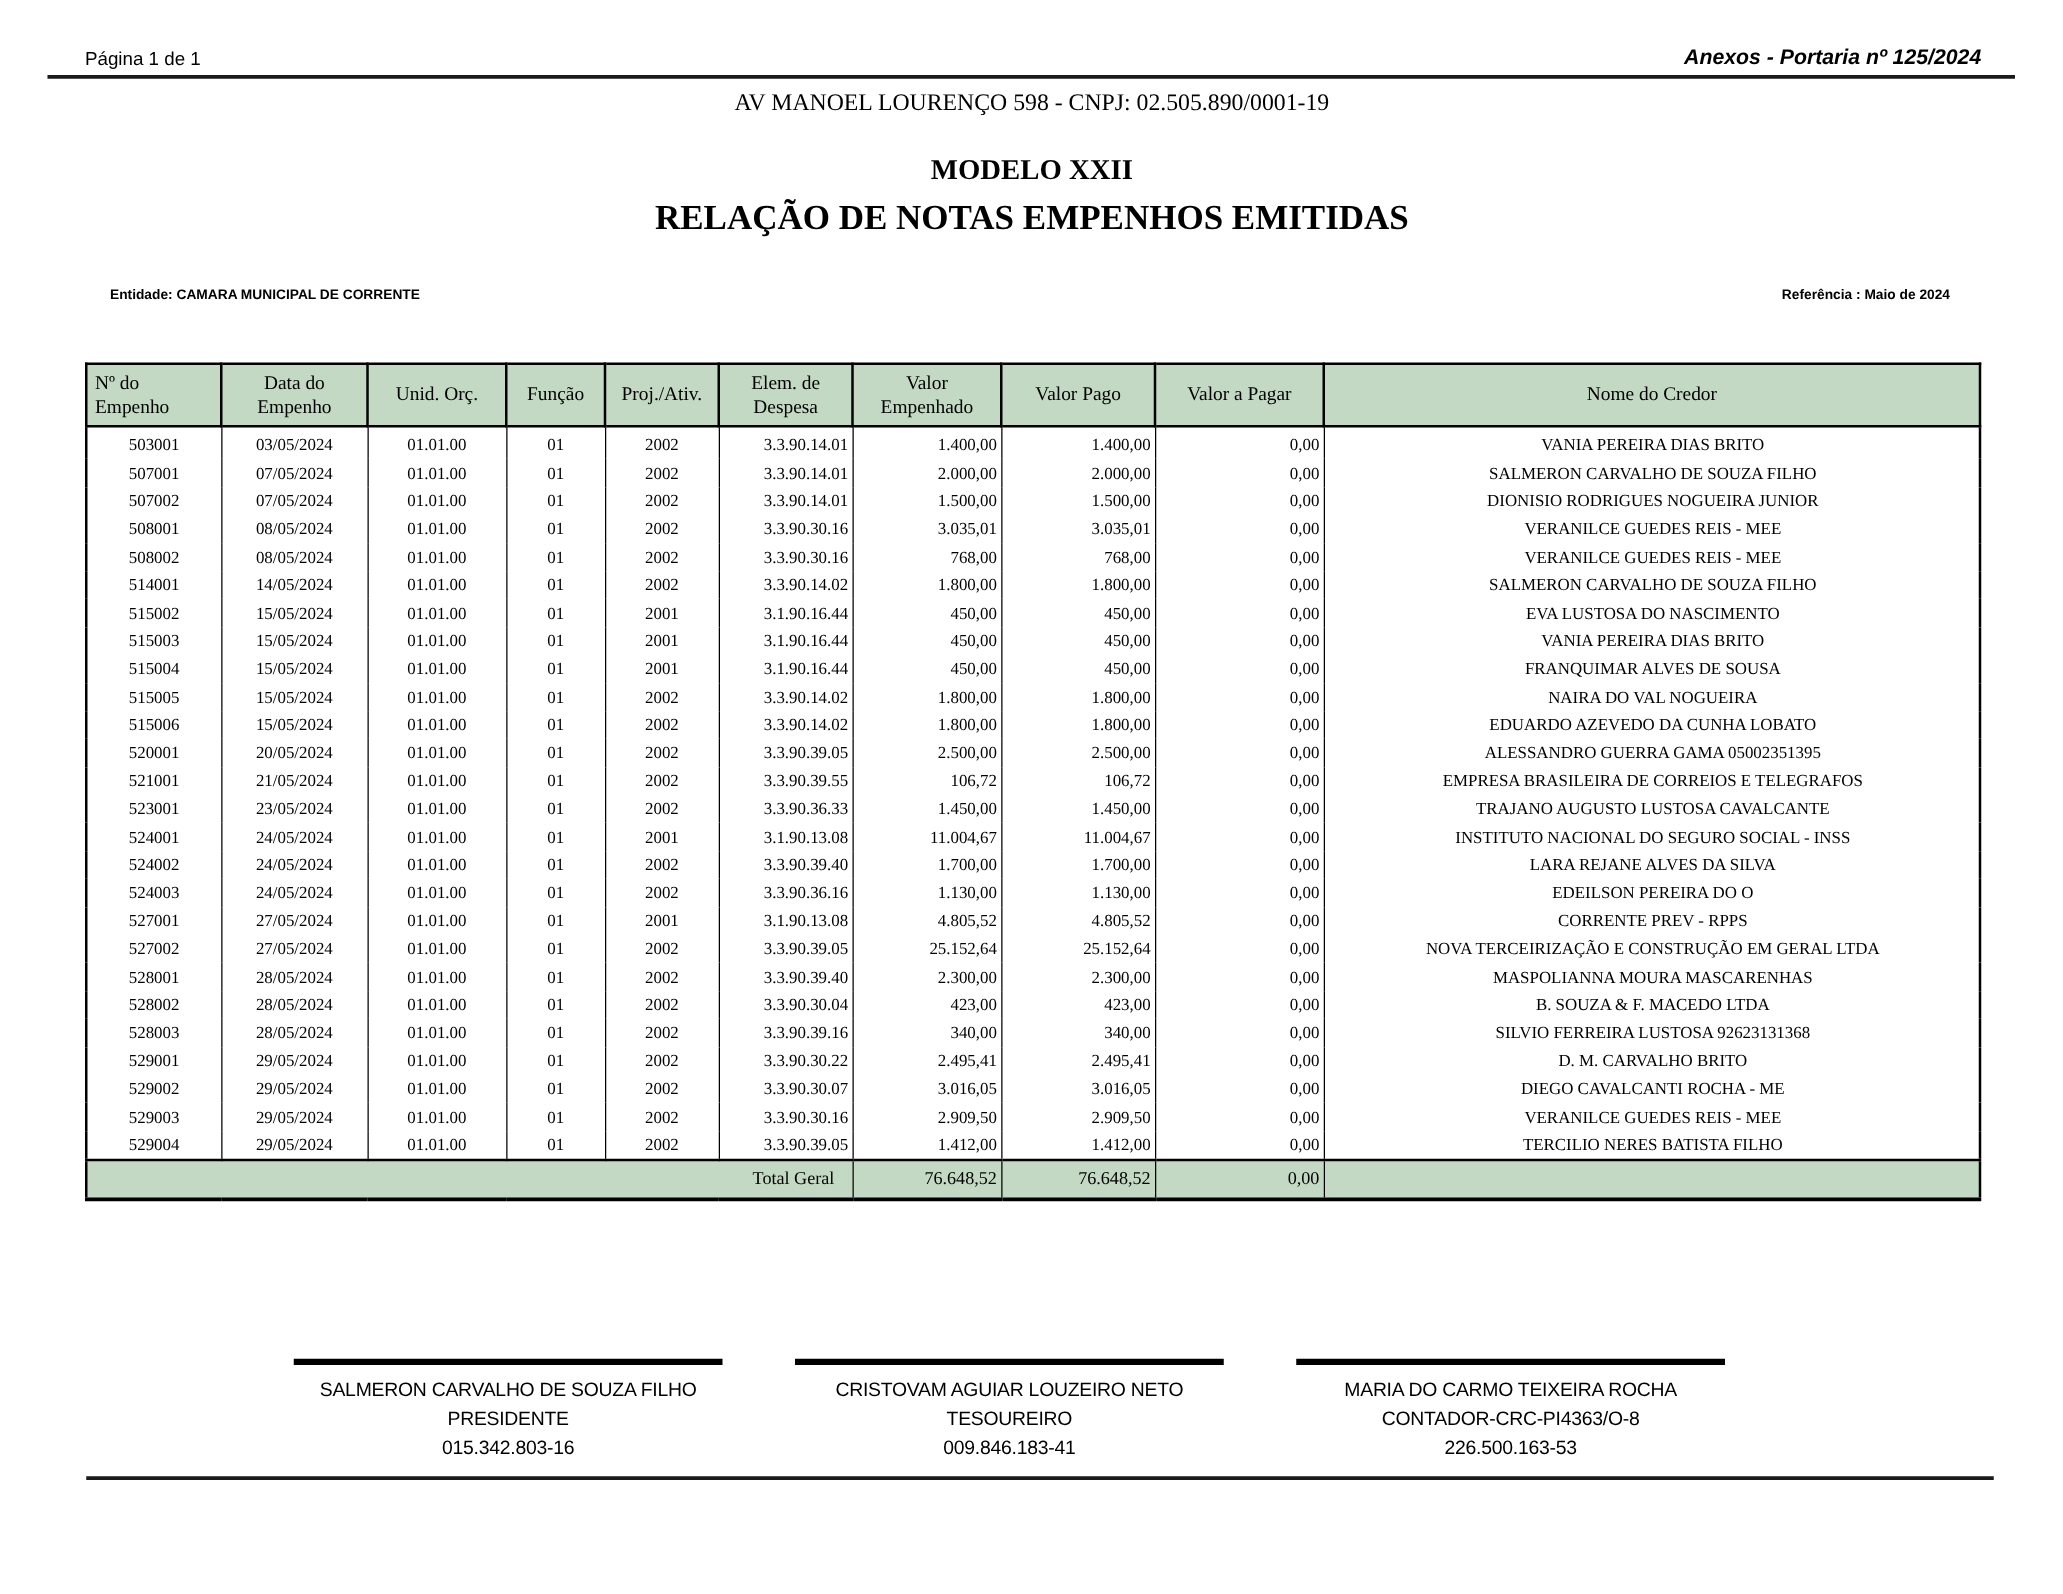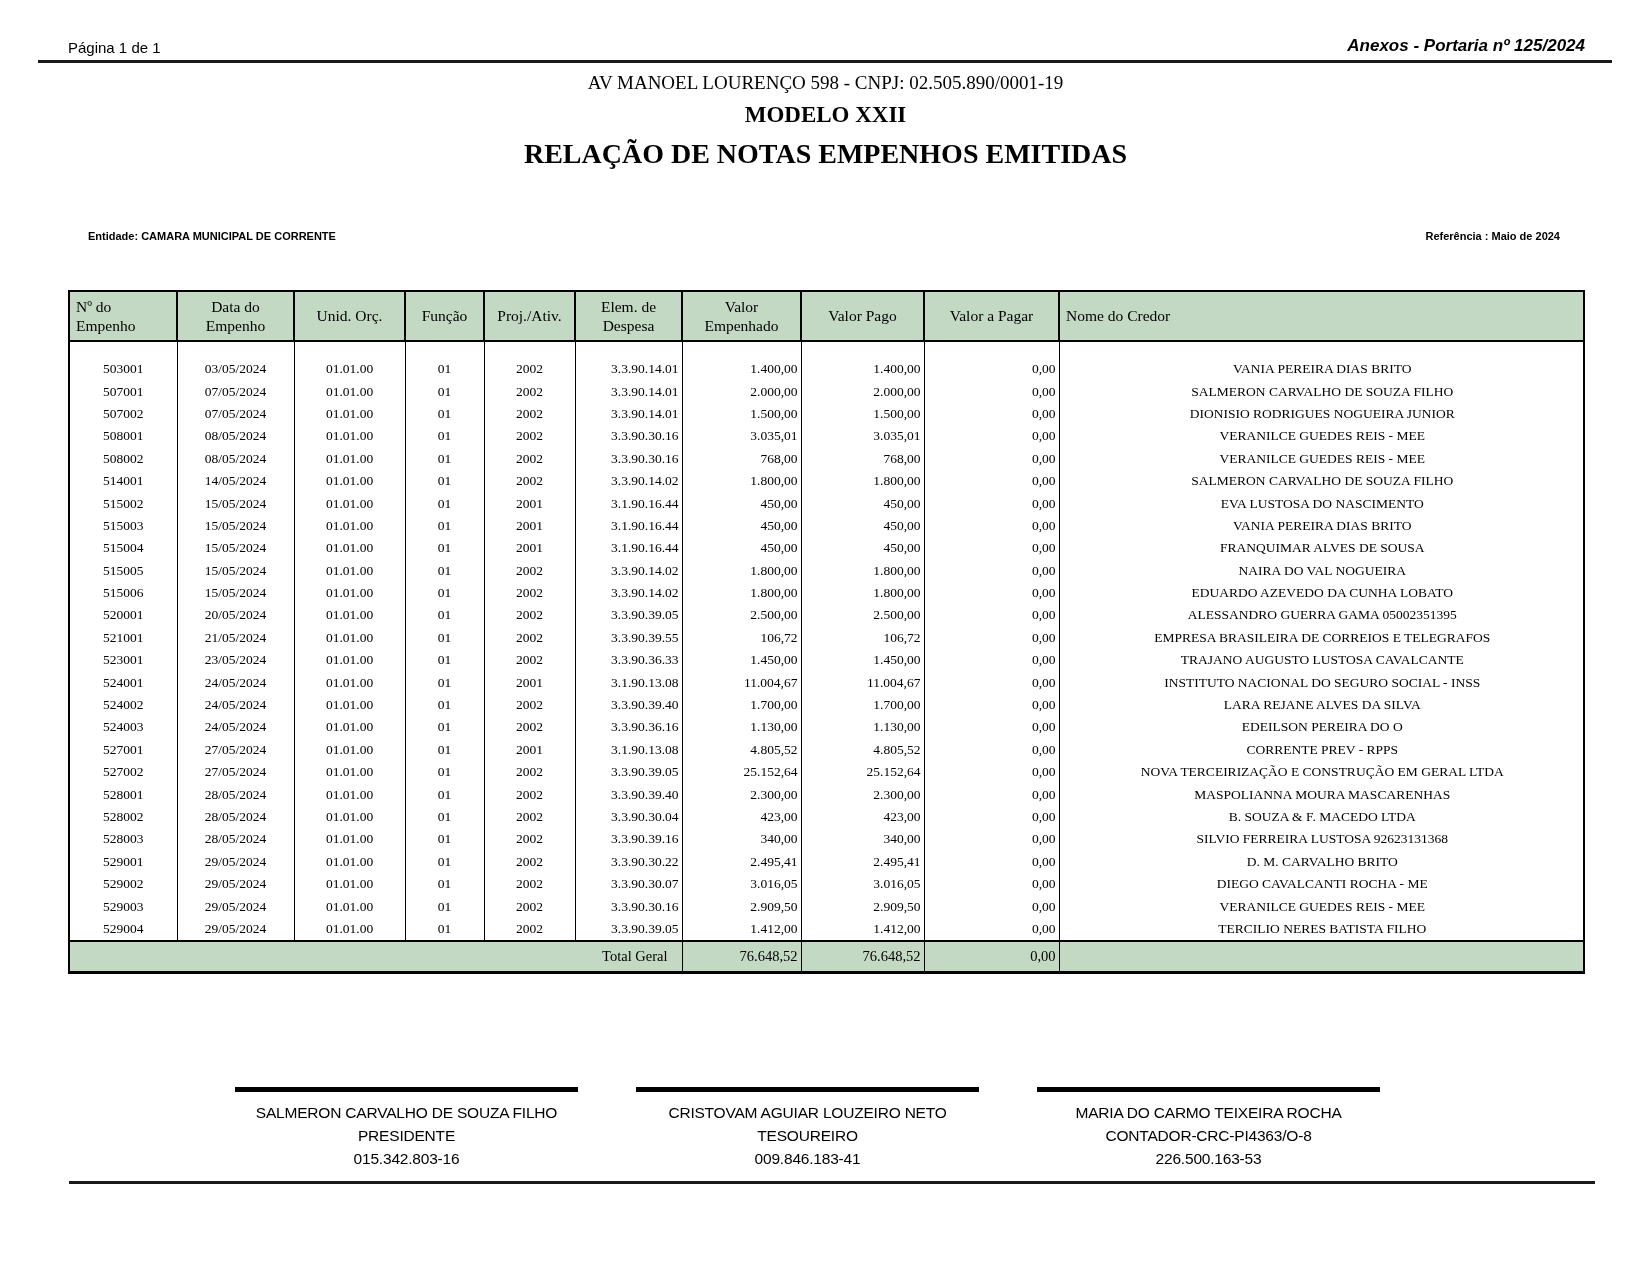--- a/index.html
+++ b/index.html
@@ -19,21 +19,21 @@
   .top-rule {
     position:absolute; top:60px; left:38px; width:1574px;
     border-top:3px solid #1a1a1a;
   }
   
   .title-block {
     position:absolute; top:72px; left:68px; width:1515px;
     text-align:center; font-family:"Liberation Serif", serif;
   }
   .doc-title   { font-size:28px; font-weight:bold; margin:0 0 9px 0; }
-  .doc-address { font-size:19px; margin:0 0 8px 0; }
+  .doc-address { font-size:19px; margin:0 0 29px 0; }
   .doc-model   { font-size:23px; font-weight:bold; margin:0 0 10px 0; }
   .doc-subtitle{ font-size:28px; font-weight:bold; margin:0; }
   
   .entity-row {
     position:absolute; top:230px; left:88px; width:1472px;
     display:flex; justify-content:space-between;
     font-size:11px; font-weight:bold;
   }
   
   .table-wrap { position:absolute; top:290px; left:68px; }
@@ -43,33 +43,33 @@
     border:2px solid #000;
   }
   thead th {
     background:var(--header-green, #c3d9c3);
     border:2px solid #000;
     font-weight:normal; font-size:15.5px;
     height:46px; vertical-align:middle;
     padding:1px 6px; text-align:center; line-height:1.25;
   }
   thead th:first-child { text-align:left; }
-  thead th:last-child  { text-align:left; }
+  thead th:last-child  { text-align:center; }
   tbody td {
     border-left:1px solid #000; border-right:1px solid #000;
     font-size:13.5px; height:22.4px; padding:0 3px;
     white-space:nowrap; overflow:hidden; vertical-align:middle;
   }
   tbody td:nth-child(-n+5) { text-align:center; }
   tbody td:nth-child(6),
   tbody td:nth-child(7),
   tbody td:nth-child(8),
   tbody td:nth-child(9) { text-align:right; padding-right:3px; }
   tbody td:nth-child(10){ text-align:center; padding-left:5px; }
-  tbody tr:first-child td { padding-top:16px; }
+  tbody tr:first-child td { padding-top:3px; }
   tfoot td {
     background:var(--header-green, #c3d9c3);
     border-top:2px solid #000; border-bottom:3px solid #000;
     font-size:14.5px; height:27px; vertical-align:middle;
   }
   td.total-label { text-align:right; padding-right:14px; }
   td.total-val {
     border-left:1px solid #000; border-right:1px solid #000;
     text-align:right; padding-right:3px;
   }

